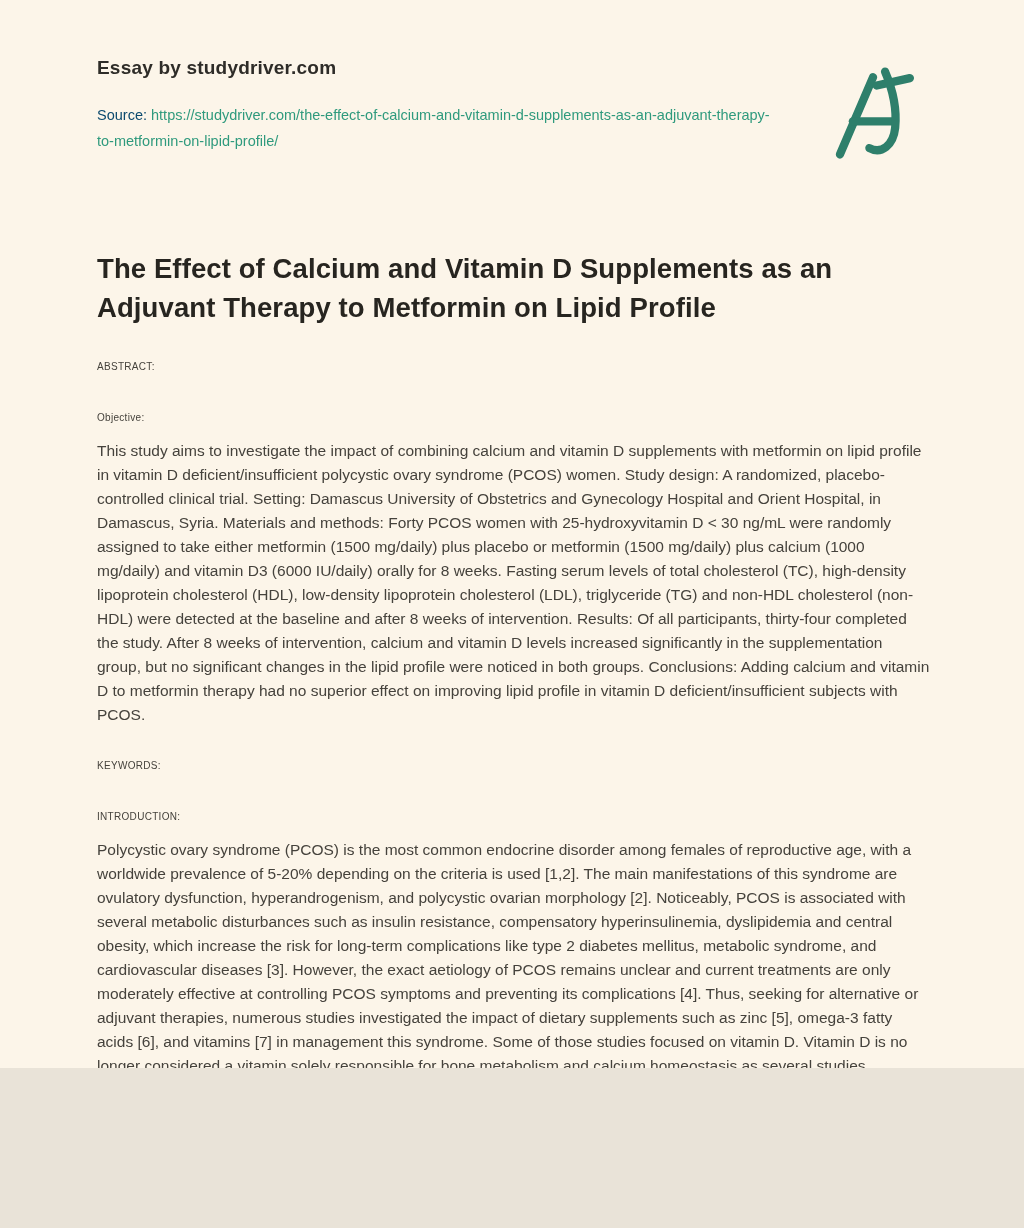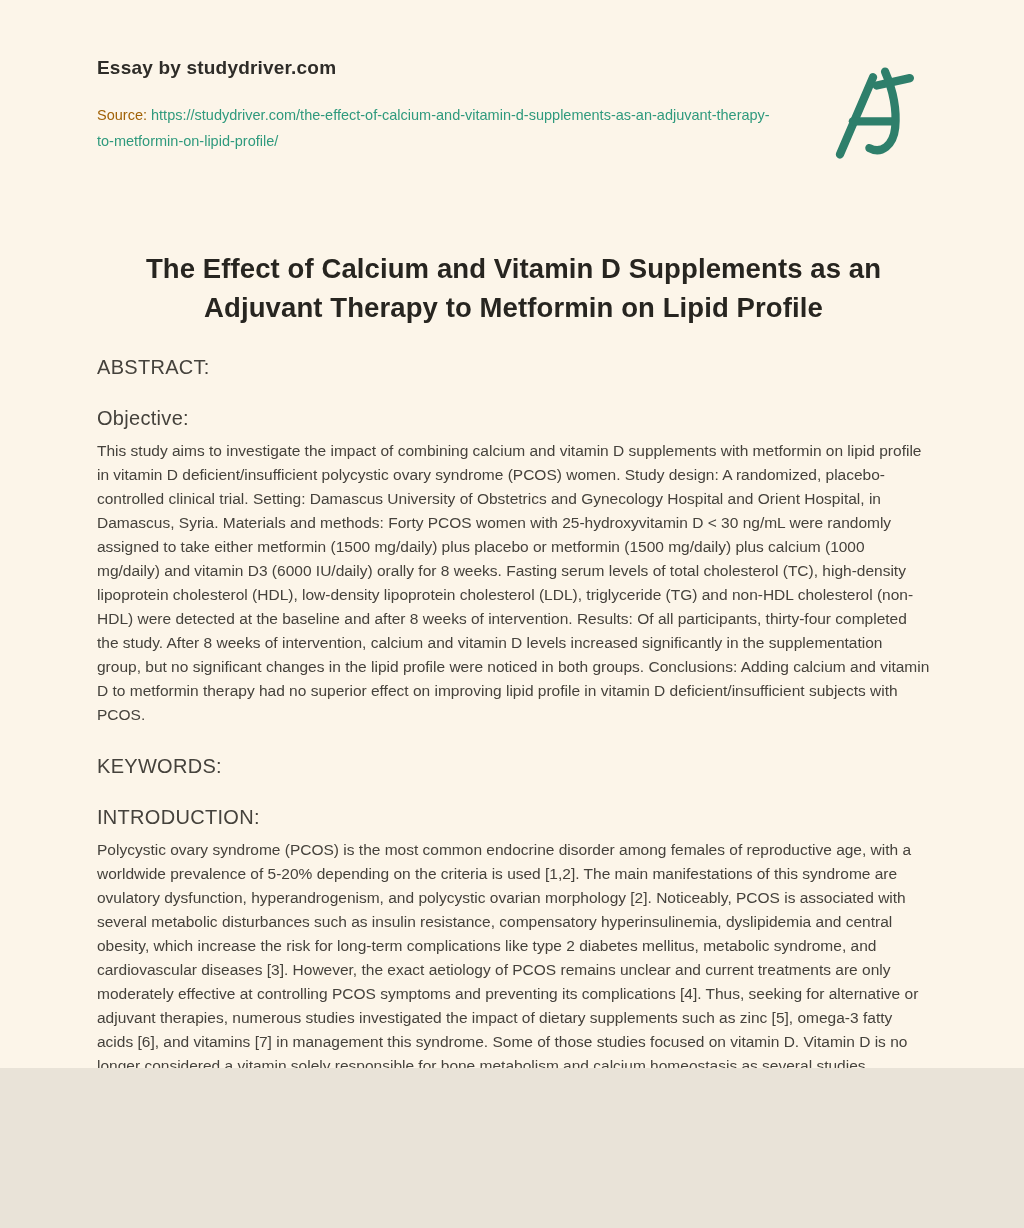--- a/index.html
+++ b/index.html
@@ -22,21 +22,21 @@
     color:#2e2c28;
     letter-spacing:0.2px;
   }
 
   .source {
     margin-top:24px;
     max-width:688px;
     font-size:14.5px;
     line-height:1.78;
   }
-  .source-label { color:#a16207; }
+  .source-label { color:#0c4a6e; }
   .source-link {
     color:#2f9a7d;
     text-decoration:none;
     cursor:pointer;
     word-break:break-word;
     text-align:center;
   }
 
   .logo {
     position:absolute;
@@ -47,26 +47,25 @@
   }
 
   .title {
     margin-top:94px;
     max-width:842px;
     font-size:27.5px;
     line-height:1.44;
     font-weight:700;
     color:#272520;
     letter-spacing:0.1px;
-    text-align:center;
   }
 
   .section-label {
     margin-top:27px;
-    font-size:20px;
+    font-size:10px;
     line-height:24px;
     color:#45423c;
     letter-spacing:0.3px;
   }
 
   .para {
     margin-top:9px;
     max-width:836px;
     font-size:15.5px;
     line-height:24px;

